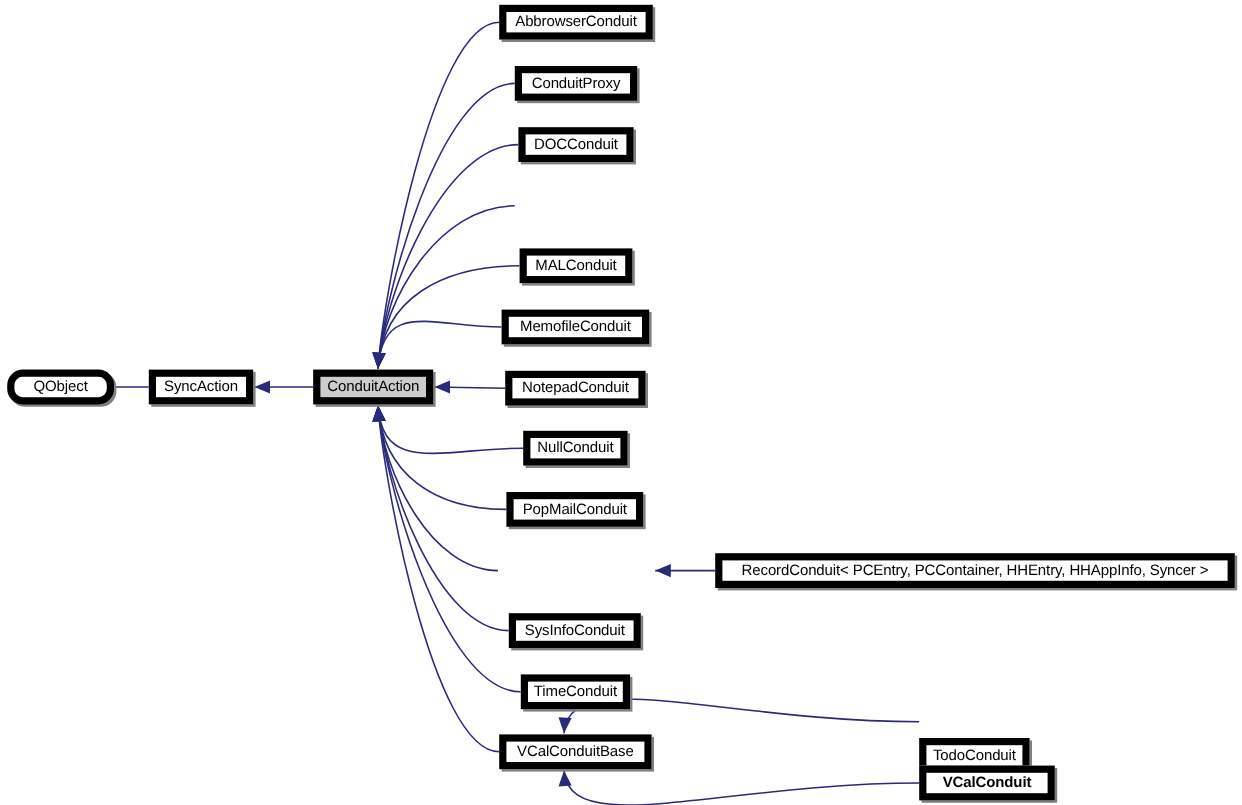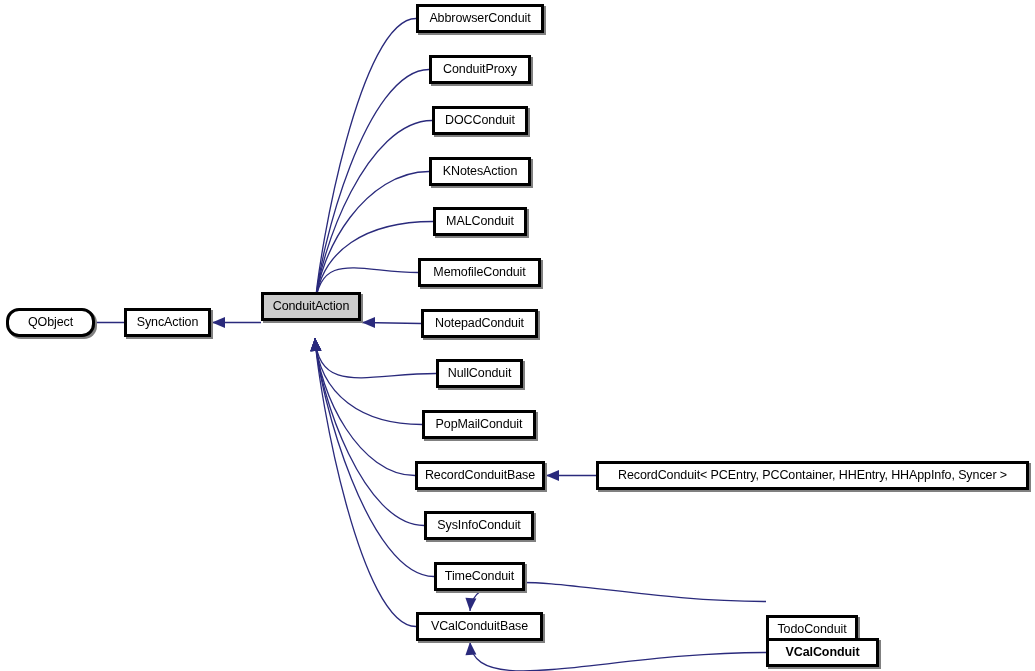--- a/index.html
+++ b/index.html
@@ -24,21 +24,21 @@
     height: 671px;
     pointer-events: none;
   }
   .node {
     position: absolute;
     box-sizing: border-box;
     display: flex;
     align-items: center;
     justify-content: center;
     height: 29px;
-    border: 3px solid #000000;
+    border: 6px solid #000000;
     background: #ffffff;
     color: #000000;
     font-size: 12.5px;
     line-height: 1;
     letter-spacing: -0.1px;
     white-space: nowrap;
     box-shadow: 2px 2px 0 0 #808080;
   }
   .node.highlight {
     background: #cccccc;
@@ -125,52 +125,46 @@
         <path d="M 766 652.5 C 603.2 652.5, 474 700, 470 642" fill="none" stroke="#2A2A7C" stroke-width="1.3"></path>
         <polygon points="470,642 476.3813939973263,654.5907827656142 465.4074603846735,655.3476057733833" fill="#2A2A7C"></polygon>
       </g>
     </svg>
 <div class="node" style="left: 6px; top: 308px; width: 89px; border-radius: 13px;">
       <span class="node-label">QObject</span>
     </div>
     <div class="node" style="left: 124px; top: 308px; width: 87px;">
       <span class="node-label">SyncAction</span>
     </div>
-    <div class="node highlight" style="left: 261px; top: 292px; width: 100px;">
+    <div class="node highlight" style="left: 261px; top: 308px; width: 100px;">
       <span class="node-label">ConduitAction</span>
     </div>
     <div class="node" style="left: 416px; top: 4px; width: 128px;">
       <span class="node-label">AbbrowserConduit</span>
     </div>
     <div class="node" style="left: 429px; top: 55px; width: 102px; text-align: center;">
       <span class="node-label">ConduitProxy</span>
     </div>
     <div class="node" style="left: 432px; top: 106px; width: 96px;">
       <span class="node-label">DOCConduit</span>
-    </div>
-    <div class="node" style="left: 429px; top: 157px; width: 102px;">
-      <span class="node-label">KNotesAction</span>
     </div>
     <div class="node" style="left: 433px; top: 207px; width: 94px;">
       <span class="node-label">MALConduit</span>
     </div>
     <div class="node" style="left: 418px; top: 258px; width: 123px;">
       <span class="node-label">MemofileConduit</span>
     </div>
     <div class="node" style="left: 421px; top: 309px; width: 117px;">
       <span class="node-label">NotepadConduit</span>
     </div>
     <div class="node" style="left: 436px; top: 359px; width: 87px;">
       <span class="node-label">NullConduit</span>
     </div>
     <div class="node" style="left: 422px; top: 410px; width: 114px;">
       <span class="node-label">PopMailConduit</span>
-    </div>
-    <div class="node" style="left: 415px; top: 461px; width: 130px;">
-      <span class="node-label">RecordConduitBase</span>
     </div>
     <div class="node" style="left: 424px; top: 511px; width: 110px;">
       <span class="node-label">SysInfoConduit</span>
     </div>
     <div class="node" style="left: 434px; top: 562px; width: 91px;">
       <span class="node-label">TimeConduit</span>
     </div>
     <div class="node" style="left: 416px; top: 612px; width: 127px;">
       <span class="node-label">VCalConduitBase</span>
     </div>

